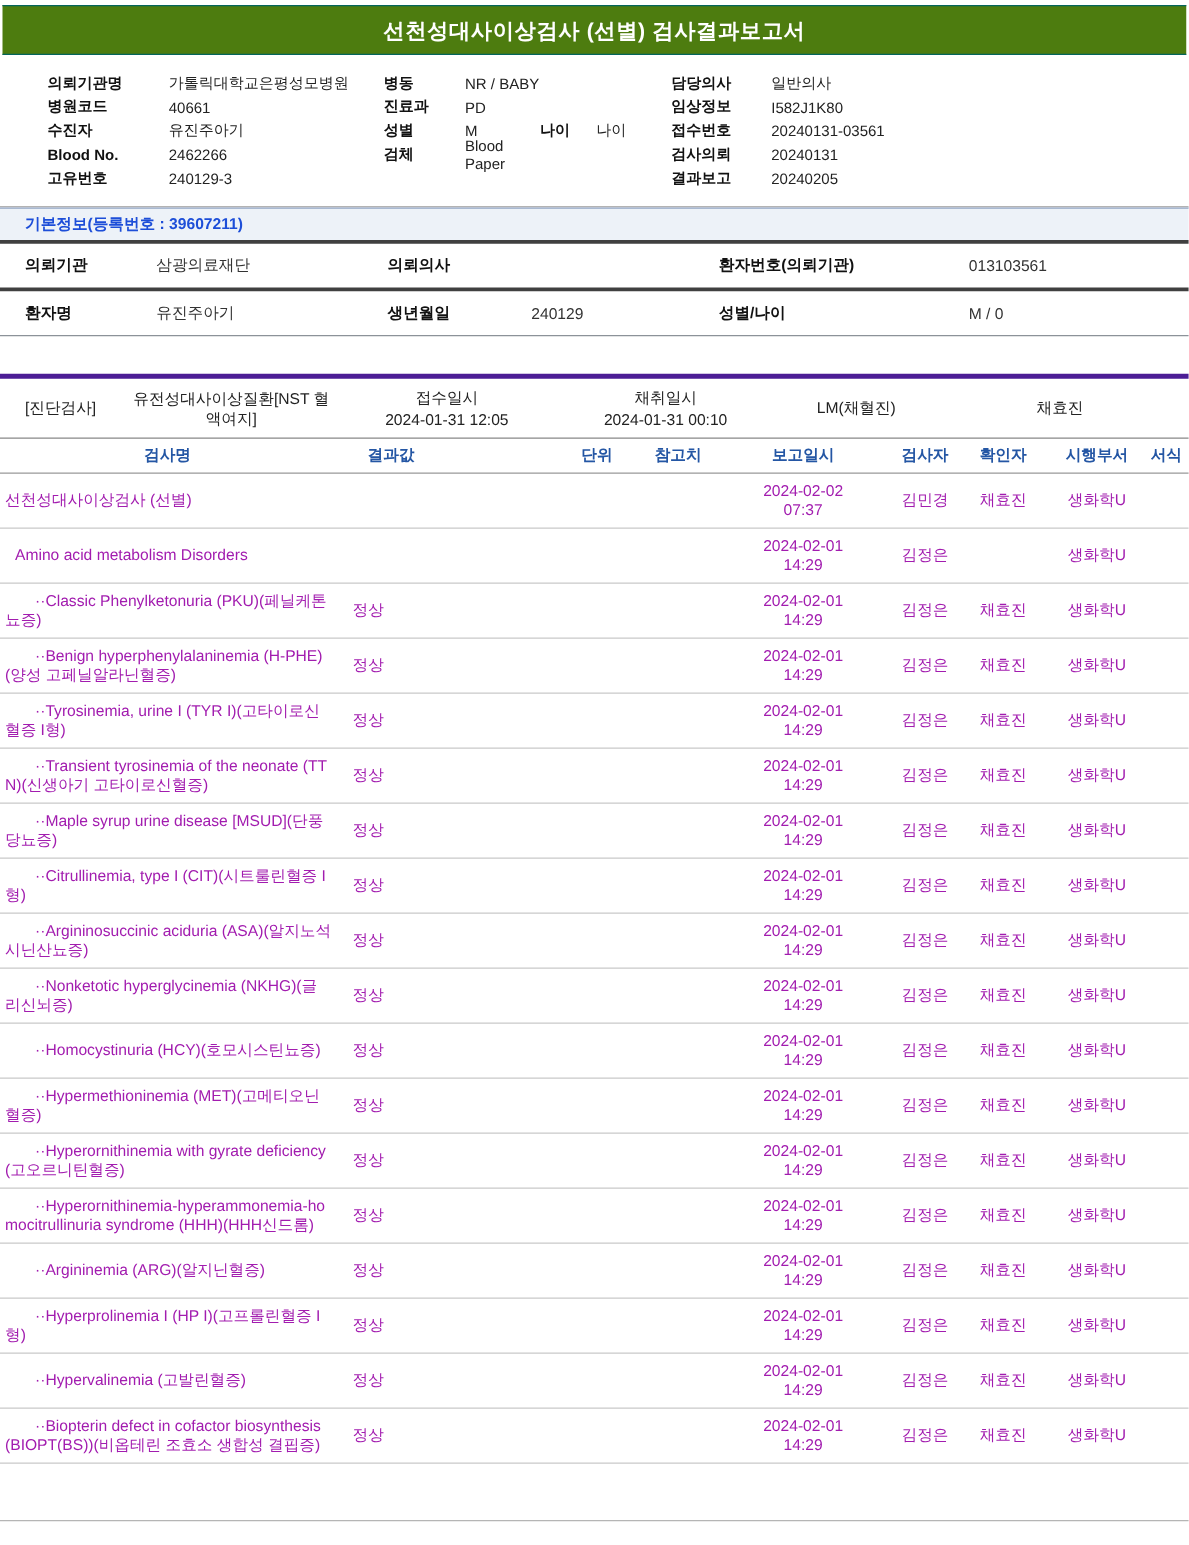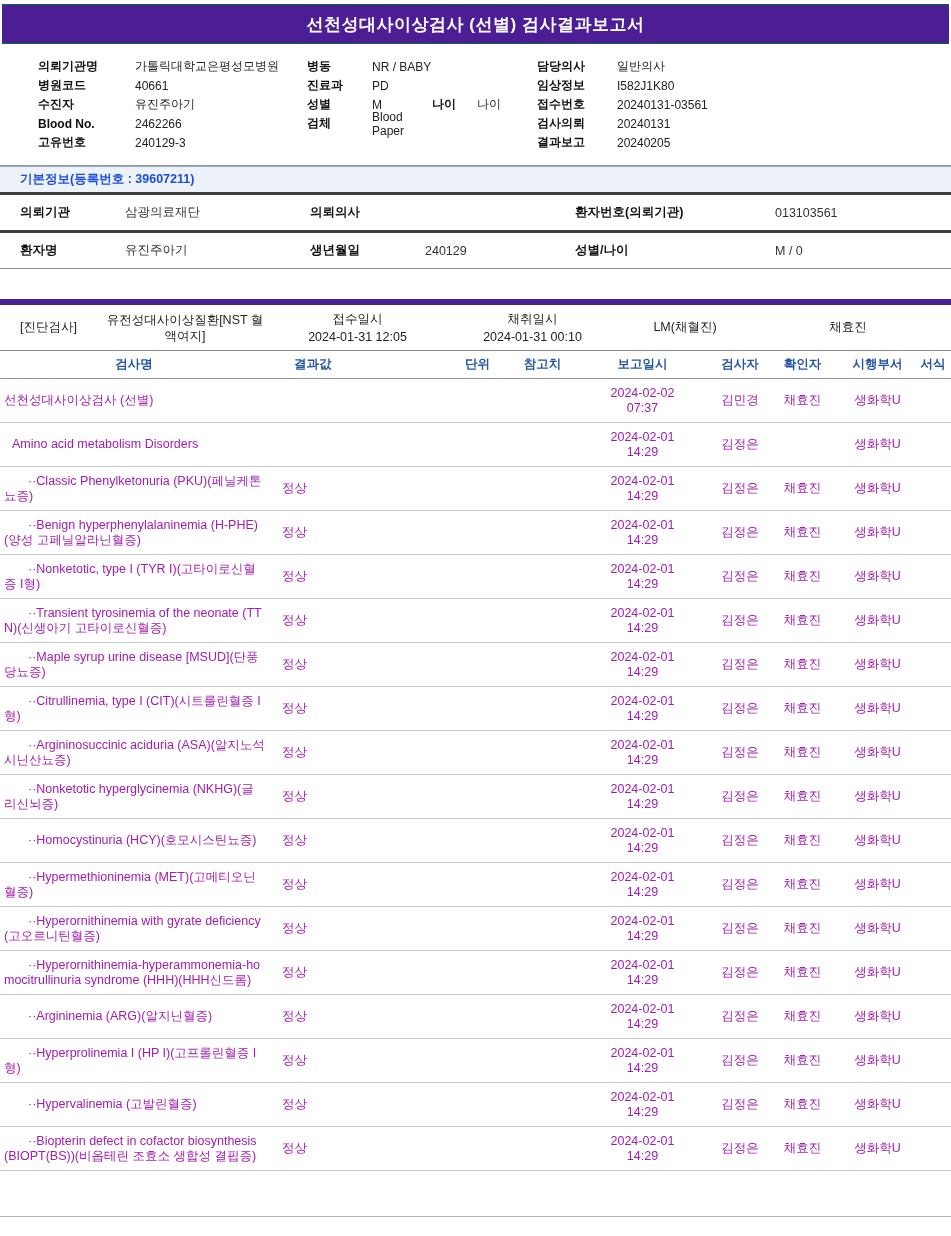--- a/index.html
+++ b/index.html
@@ -4,21 +4,21 @@
 <style>
   * { margin:0; padding:0; box-sizing:border-box; }
   html,body { background:#fff; }
   body {
     width:951px; height:1236px; overflow:hidden;
     font-family:"Liberation Sans","DejaVu Sans",sans-serif;
     color:#222; font-size:12.5px;
   }
   
   .title-bar {
-    margin:4px 2px 0 2px; height:40px; background:#4c1d95;
+    margin:4px 2px 0 2px; height:40px; background:#4d7c0f;
     display:flex; align-items:center; justify-content:center;
     border-top:1px solid #04655b; border-bottom:1px solid #04655b;
   }
   .title-bar h1 { color:#fff; font-size:17px; font-weight:bold; letter-spacing:.5px; }
 
   
   .header-info { display:flex; margin-top:13px; font-size:12px; }
   .hcol { display:flex; flex-direction:column; }
   .hcol-left  { width:307px; padding-left:38px; }
   .hcol-mid   { width:230px; }
@@ -46,21 +46,21 @@
     display:grid; grid-template-columns:105px 185px 115px 150px 200px 1fr;
     padding-left:20px; height:38px; align-items:center;
     border-top:3px solid #404040; font-size:12.5px;
   }
   .blbl { font-weight:bold; color:#111; }
   .bval { color:#333; }
 
   
   .exam-row {
     margin-top:30px; min-height:52px;
-    border-top:6px solid #4c1d95; border-bottom:1px solid #888;
+    border-top:4px solid #4c1d95; border-bottom:1px solid #888;
     display:flex; align-items:center; font-size:12.5px; color:#222;
   }
   .ex-tag  { width:95px; padding-left:20px; }
   .ex-name { width:180px; text-align:center; line-height:16px; padding:4px 6px; }
   .ex-dt   { text-align:center; line-height:18px; }
   .ex-dt1  { width:165px; }
   .ex-dt2  { width:160px; }
   .ex-dt3  { width:185px; }
   .ex-col  { width:120px; text-align:center; }
   .ex-conf { flex:1; text-align:center; }
@@ -268,21 +268,21 @@
           <div class="c-reported">
             <div>2024-02-01</div>
             <div>14:29</div>
           </div>
           <div class="c-tester">김정은</div>
           <div class="c-conf">채효진</div>
           <div class="c-dept">생화학U</div>
           <div class="c-form"></div>
         </div>
         <div class="rrow">
-          <div class="c-name ind2">··Nonketotic, type I (TYR I)(고타이로신혈증 I형)</div>
+          <div class="c-name ind2">··Tyrosinemia, urine I (TYR I)(고타이로신혈증 I형)</div>
           <div class="c-result">정상</div>
           <div class="c-unit"></div>
           <div class="c-ref"></div>
           <div class="c-reported">
             <div>2024-02-01</div>
             <div>14:29</div>
           </div>
           <div class="c-tester">김정은</div>
           <div class="c-conf">채효진</div>
           <div class="c-dept">생화학U</div>

